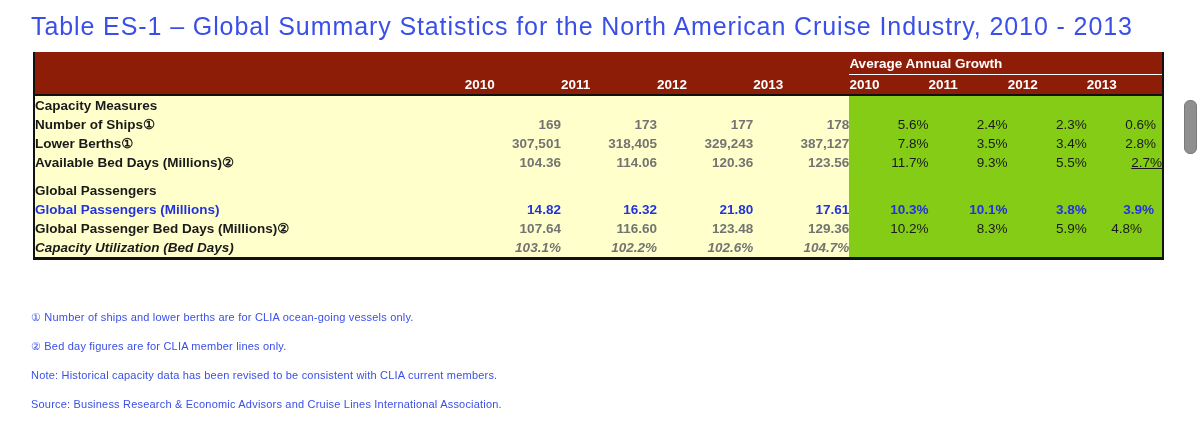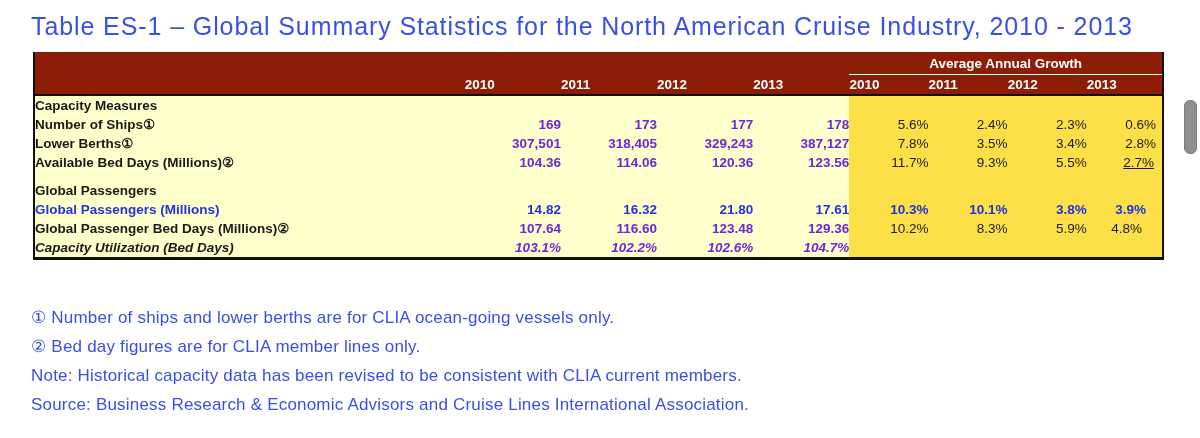--- a/index.html
+++ b/index.html
@@ -53,46 +53,45 @@
     color: #ffffff;
     font-weight: bold;
     text-align: left;
     font-size: 13.5px;
   }
   .hdr-blank { background: #8e1d08; }
   .hdr-group {
     background: #8e1d08;
     color: #ffffff;
     font-weight: bold;
-    text-align: center;
     font-size: 13.5px;
     padding-bottom: 1px;
     border-bottom: 1px solid #ffffff;
   }
   .hdr-group-empty {
     background: #8e1d08;
     border-bottom: 1px solid #8e1d08;
   }
   .hdr-year-row td { padding-bottom: 5px; padding-top: 2px; }
   .hdr-top-row td { height: 22px; }
   tr.header-bottom td { border-bottom: 2px solid #111111; }
 
   
   .body-yellow { background: #ffffcc; }
-  .body-gray   { background: #fde047; }
+  .body-gray   { background: #84cc16; }
 
   td.lbl {
     text-align: left;
     color: #1a1a1a;
     font-weight: bold;
     white-space: nowrap;
   }
   td.num {
     text-align: right;
-    color: #6d28d9;
+    color: #737373;
     padding-right: 12px;
     white-space: nowrap;
   }
   td.num.bold { font-weight: bold; }
   td.growth {
     text-align: right;
     color: #1a1a1a;
     padding-right: 14px;
     white-space: nowrap;
   }
@@ -114,21 +113,21 @@
   tr.last-row td { border-bottom: 3px solid #111111; font-style: italic; }
   tr.top-body td { padding-top: 3px; }
 
   
   #notes {
     position: absolute;
     left: 31px;
     top: 303px;
     width: 1120px;
     color: #3a4fe8;
-    font-size: 17px;
+    font-size: 11px;
     line-height: 29px;
     letter-spacing: 0.2px;
   }
   #notes .note-line { white-space: nowrap; }
 
   
   #scrollbar-thumb {
     position: absolute;
     right: 3px;
     top: 100px;
@@ -216,21 +215,21 @@
 
     <tr class="row-pad">
       <td class="body-yellow lbl indent-1">Available Bed Days (Millions)②</td>
       <td class="body-yellow num bold">104.36</td>
       <td class="body-yellow num bold">114.06</td>
       <td class="body-yellow num bold">120.36</td>
       <td class="body-yellow num bold">123.56</td>
       <td class="body-gray growth">11.7%</td>
       <td class="body-gray growth">9.3%</td>
       <td class="body-gray growth">5.5%</td>
-      <td class="body-gray growth" style="padding-right:8px;text-decoration:underline;">2.7%</td>
+      <td class="body-gray growth" style="padding-right:0;text-decoration:underline;">2.7%</td>
     </tr>
 
     <tr class="spacer-row">
       <td class="body-yellow"></td>
       <td class="body-yellow"></td>
       <td class="body-yellow"></td>
       <td class="body-yellow"></td>
       <td class="body-yellow"></td>
       <td class="body-gray"></td>
       <td class="body-gray"></td>
@@ -252,21 +251,21 @@
 
     <tr class="row-pad blue-row">
       <td class="body-yellow lbl indent-1">Global Passengers (Millions)</td>
       <td class="body-yellow num bold">14.82</td>
       <td class="body-yellow num bold">16.32</td>
       <td class="body-yellow num bold">21.80</td>
       <td class="body-yellow num bold">17.61</td>
       <td class="body-gray growth bold">10.3%</td>
       <td class="body-gray growth bold">10.1%</td>
       <td class="body-gray growth bold">3.8%</td>
-      <td class="body-gray growth bold" style="padding-right:16px;">3.9%</td>
+      <td class="body-gray growth bold" style="padding-right:8px;">3.9%</td>
     </tr>
 
     <tr class="row-pad">
       <td class="body-yellow lbl indent-2">Global Passenger Bed Days (Millions)②</td>
       <td class="body-yellow num bold">107.64</td>
       <td class="body-yellow num bold">116.60</td>
       <td class="body-yellow num bold">123.48</td>
       <td class="body-yellow num bold">129.36</td>
       <td class="body-gray growth">10.2%</td>
       <td class="body-gray growth">8.3%</td>

